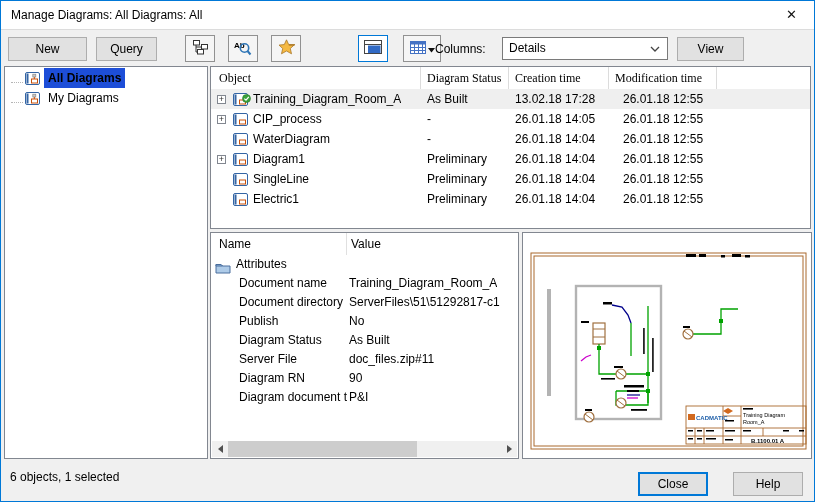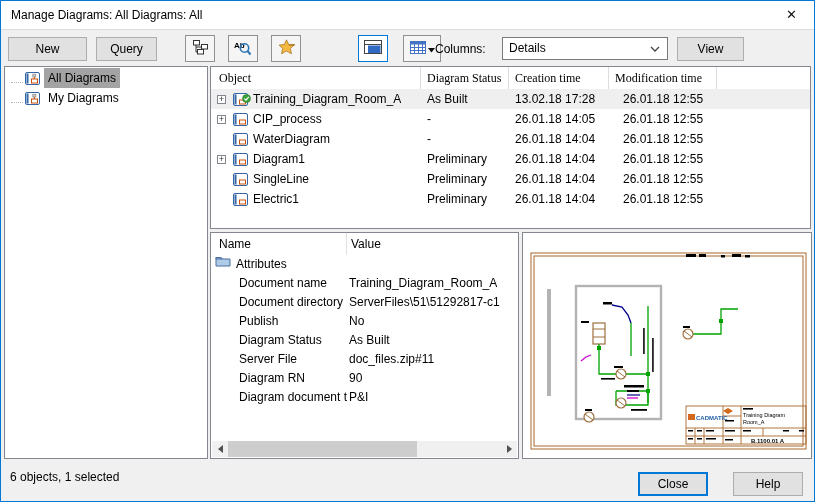--- a/index.html
+++ b/index.html
@@ -36,42 +36,42 @@
   .tree-panel   { left:3px;   top:65px;  width:204px; height:393px; }
   .table-panel  { left:209px; top:65px;  width:601px; height:163px; overflow:hidden; }
   .detail-panel { left:209px; top:231px; width:309px; height:227px; overflow:hidden; }
   .preview-panel{ left:521px; top:231px; width:290px; height:227px; overflow:hidden; }
 
   
   .tree-item { position:relative; height:18px; line-height:18px; display:flex; align-items:center;
                margin-top:2px; }
   .tree-item .stub { width:12px; height:9px; margin-left:6px; border-bottom:1px dotted #b5b5b5; }
   .tree-item .t-icon { margin:0 4px 0 2px; display:flex; }
-  .tree-item.selected .t-label { background:#a3a3a3; }
+  .tree-item.selected .t-label { background:#1d4ed8;font-weight:bold; }
   .t-label { padding:1px 4px; }
 
   
   .thead { display:flex; height:22px; line-height:22px; background:#fff; }
   .th { font-size:12px; padding-left:8px; border-right:1px solid #dcdcdc; overflow:hidden; white-space:nowrap;font-family:Liberation Serif, serif; }
   .c0 { width:210px; } .c1 { width:88px; padding-left:6px; } .c2 { width:108px; padding-left:6px; } .c3 { width:100px; padding-left:6px; }
   .trow { display:flex; height:20px; line-height:20px; white-space:nowrap; }
   .trow.selected { background:#efefef; }
   .td { overflow:hidden; }
   .obj-cell { display:flex; align-items:center; }
   .expander { width:9px; height:9px; border:1px solid #828790; background:#fff; font-size:9px;
               line-height:7px; text-align:center; margin-left:6px; color:#333; flex:none; }
   .row-icon { position:relative; margin-left:7px; margin-right:5px; flex:none; display:flex; }
   .row-icon .badge { position:absolute; right:-3px; top:-4px; }
   .obj-name { overflow:hidden; }
 
   
   .dhead { display:flex; height:22px; line-height:22px; }
   .dh-name { width:135px; padding-left:8px; }
   .dh-value { padding-left:4px; border-left:1px solid #e0e0e0; }
-  .d-row { display:flex; height:19px; line-height:19px; align-items:flex-start; }
+  .d-row { display:flex; height:19px; line-height:19px; align-items:flex-end; }
   .d-ficon { margin-left:4px; margin-right:5px; display:flex; }
   .d-name { margin-left:28px; width:108px; white-space:nowrap; overflow:hidden; flex:none; }
   .d-group-name { white-space:nowrap; }
   .d-value { margin-left:2px; white-space:nowrap; overflow:hidden; }
   .hscroll { position:absolute; left:1px; right:1px; bottom:1px; height:16px; background:#f0f0f0; }
   .hs-arrow { position:absolute; top:0; width:16px; height:16px; display:flex; align-items:center; justify-content:center; }
   .hs-left { left:0; } .hs-right { right:0; }
   .tri-l { width:0; height:0; border-top:4px solid transparent; border-bottom:4px solid transparent; border-right:5px solid #505050; }
   .tri-r { width:0; height:0; border-top:4px solid transparent; border-bottom:4px solid transparent; border-left:5px solid #505050; }
   .hs-thumb { position:absolute; left:16px; top:0; width:62%; height:16px; background:#cdcdcd; }

